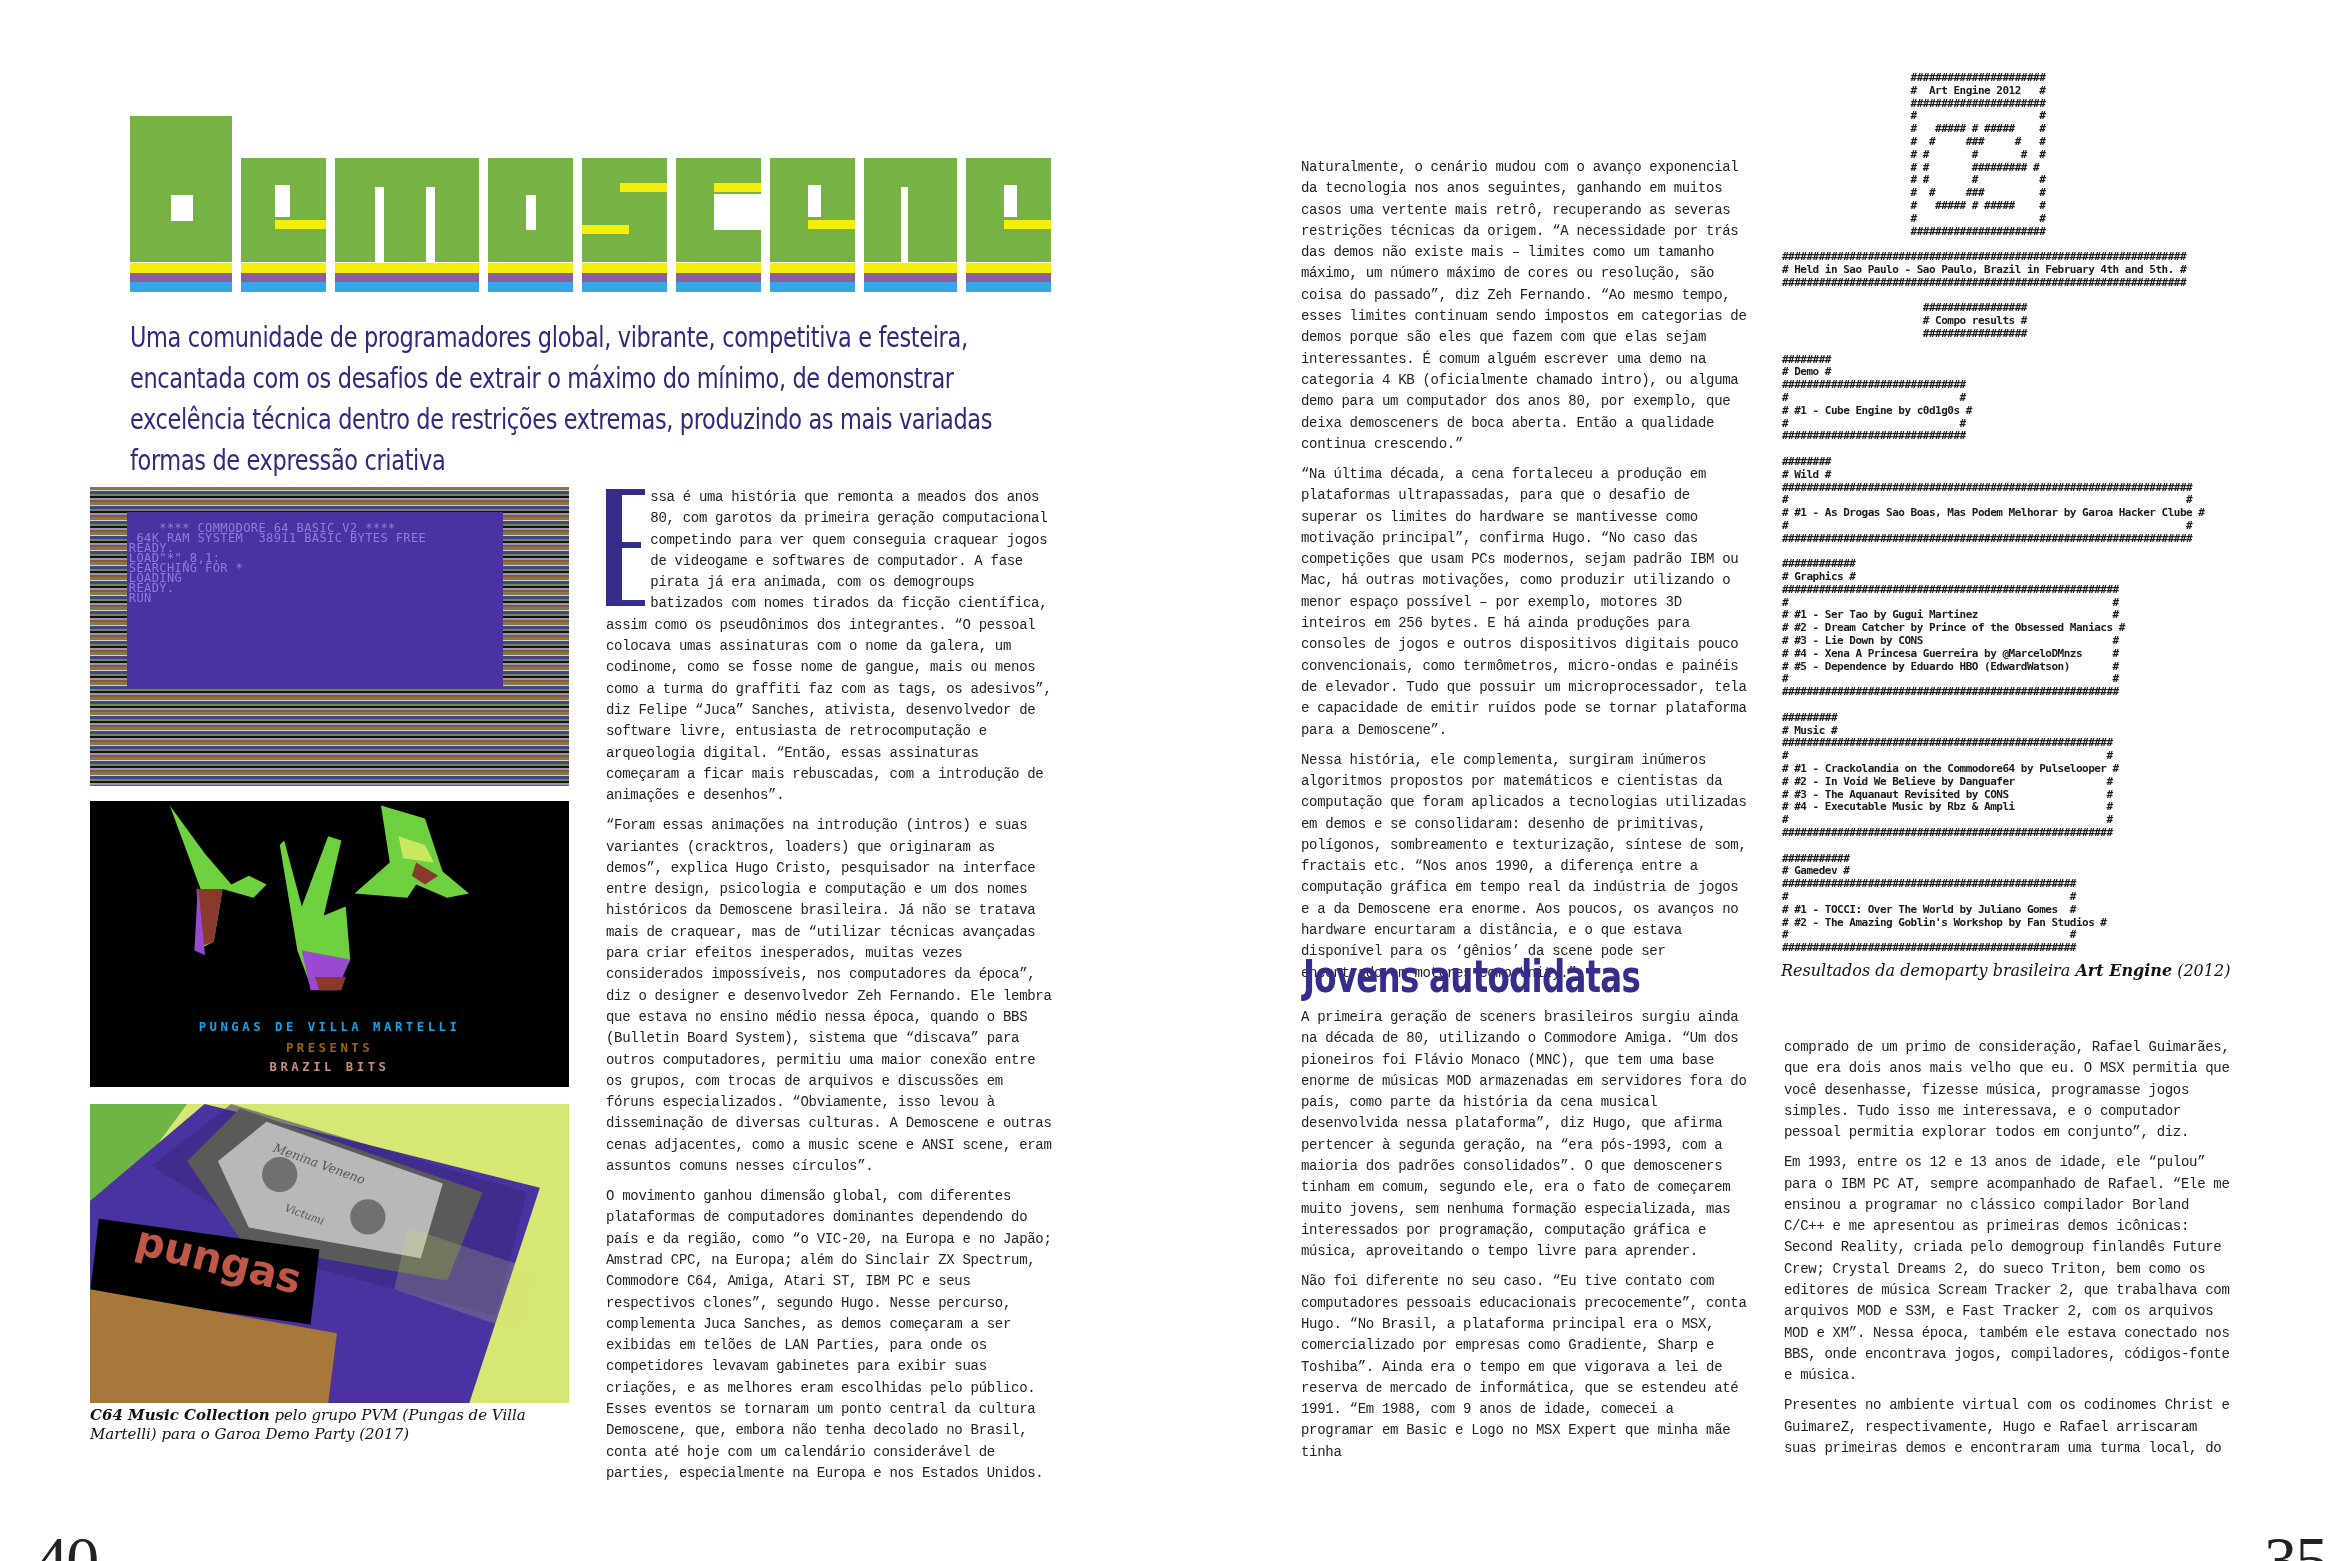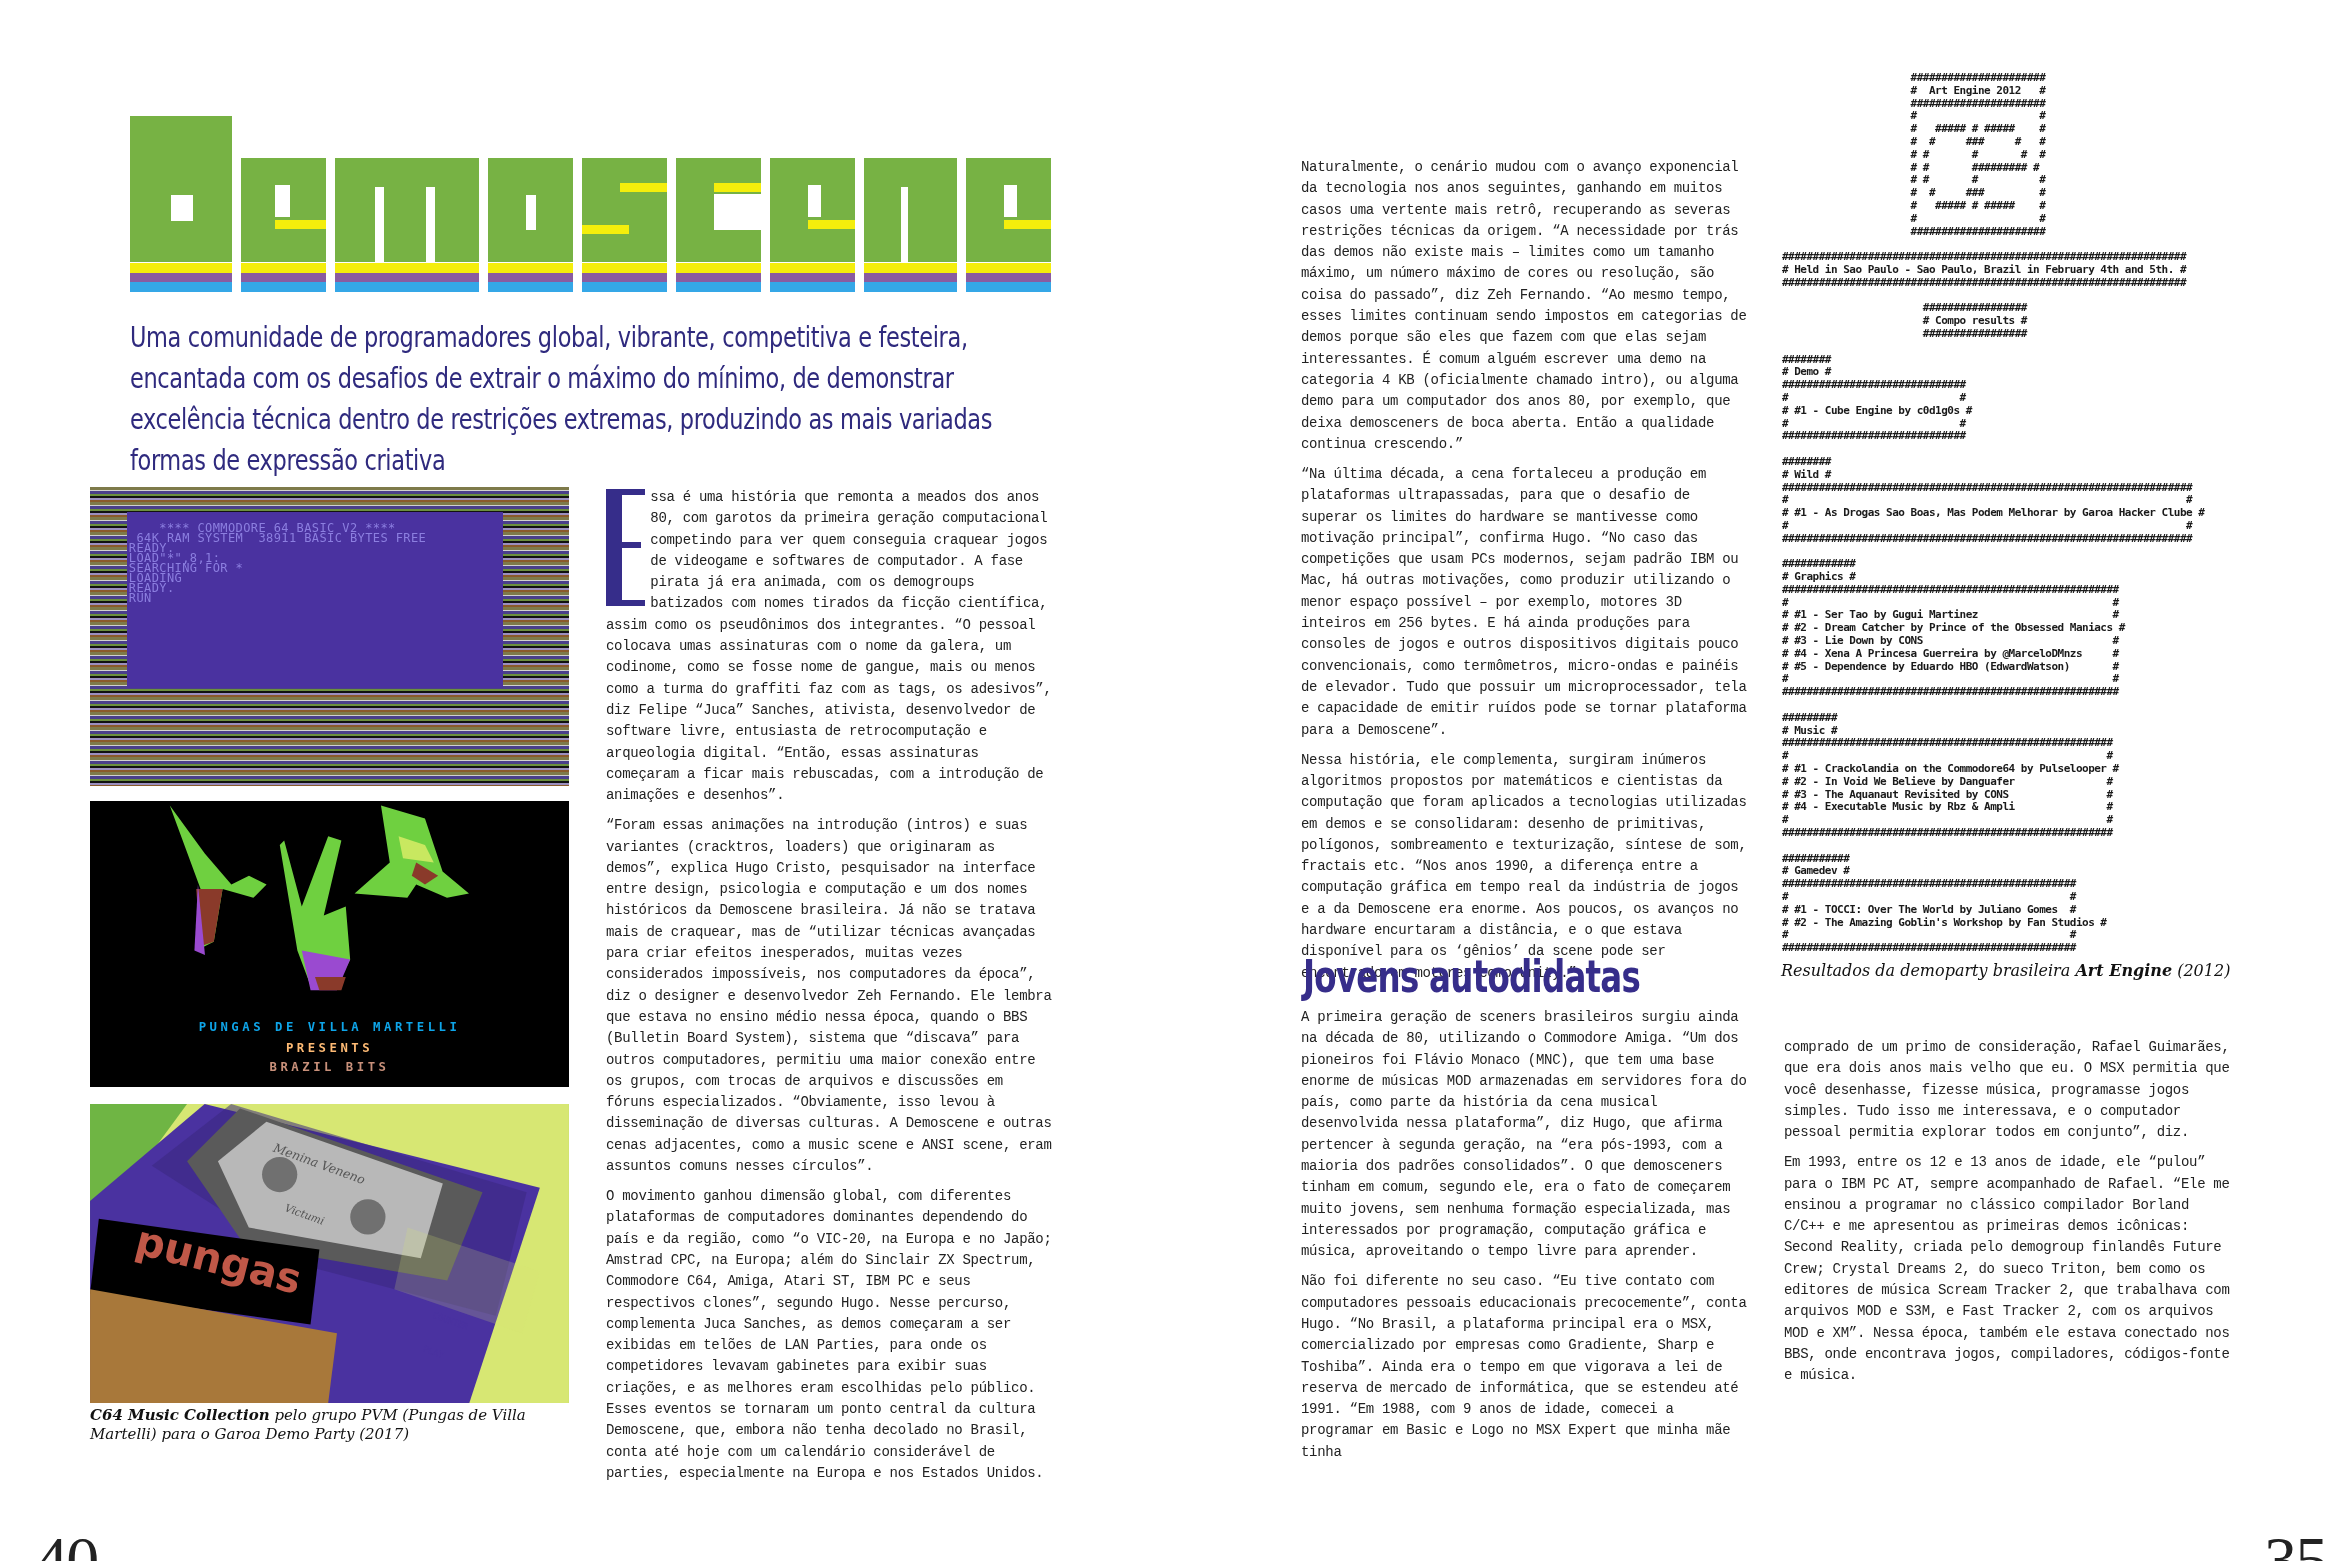--- a/index.html
+++ b/index.html
@@ -165,21 +165,21 @@
     <path d="M120 100 L150 100 L140 160 L125 165 Z" fill="#8a3a2a"></path>
     <path d="M122 95 L118 170 L130 175 Z" fill="#9a4ad0"></path>
     <path d="M220 45 L240 120 L270 40 L285 45 L265 130 L290 120 L295 180 L280 210 L250 210 L235 170 L215 50 Z" fill="#6fd040"></path>
     <path d="M240 170 L295 180 L280 215 L250 215 Z" fill="#9a4ad0"></path>
     <path d="M255 200 L290 200 L285 215 L260 215 Z" fill="#8a3a2a"></path>
     <path d="M330 5 L380 20 L400 80 L430 105 L405 110 L370 95 L360 110 L300 105 L340 70 Z" fill="#6fd040"></path>
     <path d="M350 40 L380 50 L390 70 L355 65 Z" fill="#c8e860"></path>
     <path d="M370 70 L395 85 L380 95 L365 85 Z" fill="#8a3a2a"></path>
   </svg>
   <div class="pvm-text" style="top:219px;color:#0ea5e9;">PUNGAS DE VILLA MARTELLI</div>
-  <div class="pvm-text" style="top:240px;color:#fdba74;">PRESENTS</div>
+  <div class="pvm-text" style="top:240px;color:#a16207;">PRESENTS</div>
   <div class="pvm-text" style="top:259px;color:#c8907a;">BRAZIL  BITS</div>
 </div>
 
 <div class="img img-cass">
   <svg width="479" height="299" viewBox="0 0 543 339">
     <polygon points="0,150 110,0 543,0 543,339 0,339" fill="#d7e773"></polygon>
     <polygon points="0,20 120,-10 530,100 460,339 0,339" fill="#ffffff" opacity="0.0"></polygon>
     <polygon points="0,110 130,0 510,95 430,339 0,339" fill="#4a32a0"></polygon>
     <polygon points="70,70 160,0 495,100 460,240 250,185" fill="#3a2880" opacity="0.55"></polygon>
     <polygon points="110,65 170,5 445,100 405,200 175,160" fill="#5a5a5a"></polygon>
@@ -297,14 +297,15 @@
 #                                              #
 ################################################</pre>
 
 <div class="caption-right">
   <span>Resultados da demoparty brasileira </span><b>Art Engine</b><span> (2012)</span>
 </div>
 
 <div class="col col4">
   <p>comprado de um primo de consideração, Rafael Guimarães, que era dois anos mais velho que eu. O MSX permitia que você desenhasse, fizesse música, programasse jogos simples. Tudo isso me interessava, e o computador pessoal permitia explorar todos em conjunto”, diz.</p>
   <p>Em 1993, entre os 12 e 13 anos de idade, ele “pulou” para o IBM PC AT, sempre acompanhado de Rafael. “Ele me ensinou a programar no clássico compilador Borland C/C++ e me apresentou as primeiras demos icônicas: Second Reality, criada pelo demogroup finlandês Future Crew; Crystal Dreams 2, do sueco Triton, bem como os editores de música Scream Tracker 2, que trabalhava com arquivos MOD e S3M, e Fast Tracker 2, com os arquivos MOD e XM”. Nessa época, também ele estava conectado nos BBS, onde encontrava jogos, compiladores, códigos-fonte e música.</p>
+  <p>Presentes no ambiente virtual com os codinomes Christ e GuimareZ, respectivamente, Hugo e Rafael arriscaram suas primeiras demos e encontraram uma turma local, do</p>
 </div>
 
 
 </body></html>

